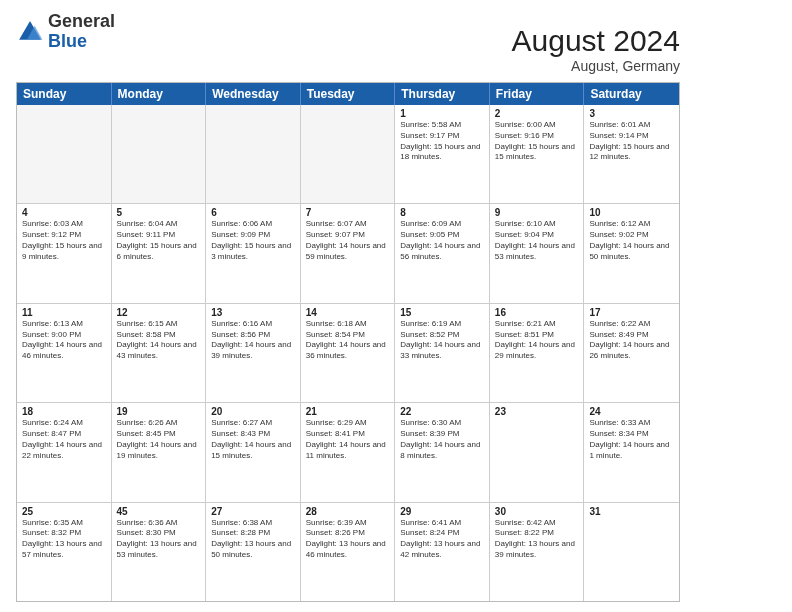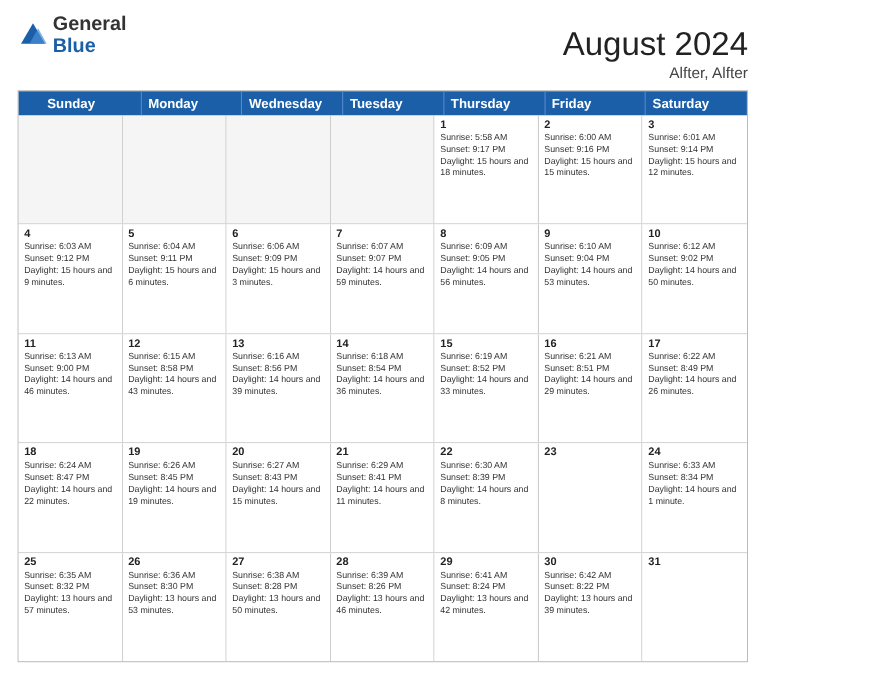--- a/index.html
+++ b/index.html
@@ -55,21 +55,20 @@
     .calendar {
       flex: 1;
       display: flex;
       flex-direction: column;
       border: 1px solid #bbb;
     }
     .cal-header {
       display: grid;
       grid-template-columns: repeat(7, 1fr);
       background: #1a5fa8;
-      padding-left: 20px;
     }
     .cal-header-cell {
       color: #fff;
       font-size: 12px;
       font-weight: bold;
       padding: 4px 6px;
       border-right: 1px solid #5588cc;
       text-align: left;
     }
     .cal-header-cell:last-child { border-right: none; }
@@ -119,21 +118,21 @@
         <polygon points="18,4 32,28 4,28" fill="#1a5fa8"></polygon>
         <polygon points="24,10 34,28 14,28" fill="#4a90d9" opacity="0.7"></polygon>
       </svg>
       <div class="logo-text">
         <span class="logo-general">General</span><br>
         <span class="logo-blue">Blue</span>
       </div>
     </div>
     <div class="title-block">
       <div class="month-year">August 2024</div>
-      <div class="location">Alfter, Alfter</div>
+      <div class="location">August, Germany</div>
     </div>
   </div>
 
   <div class="calendar">
     <div class="cal-header">
     <div class="cal-header-cell">Sunday</div>
         <div class="cal-header-cell">Monday</div>
         <div class="cal-header-cell">Wednesday</div>
         <div class="cal-header-cell">Tuesday</div>
         <div class="cal-header-cell">Thursday</div>
@@ -247,21 +246,21 @@
             <span class="day-num">24</span>
             <div class="cell-text">Sunrise: 6:33 AM<br>Sunset: 8:34 PM<br>Daylight: 14 hours and 1 minute.</div>
           </div>
         </div>
         <div class="cal-row">
           <div class="cal-cell">
             <span class="day-num">25</span>
             <div class="cell-text">Sunrise: 6:35 AM<br>Sunset: 8:32 PM<br>Daylight: 13 hours and 57 minutes.</div>
           </div>
           <div class="cal-cell">
-            <span class="day-num">26</span>
+            <span class="day-num">45</span>
             <div class="cell-text">Sunrise: 6:36 AM<br>Sunset: 8:30 PM<br>Daylight: 13 hours and 53 minutes.</div>
           </div>
           <div class="cal-cell">
             <span class="day-num">27</span>
             <div class="cell-text">Sunrise: 6:38 AM<br>Sunset: 8:28 PM<br>Daylight: 13 hours and 50 minutes.</div>
           </div>
           <div class="cal-cell">
             <span class="day-num">28</span>
             <div class="cell-text">Sunrise: 6:39 AM<br>Sunset: 8:26 PM<br>Daylight: 13 hours and 46 minutes.</div>
           </div>

